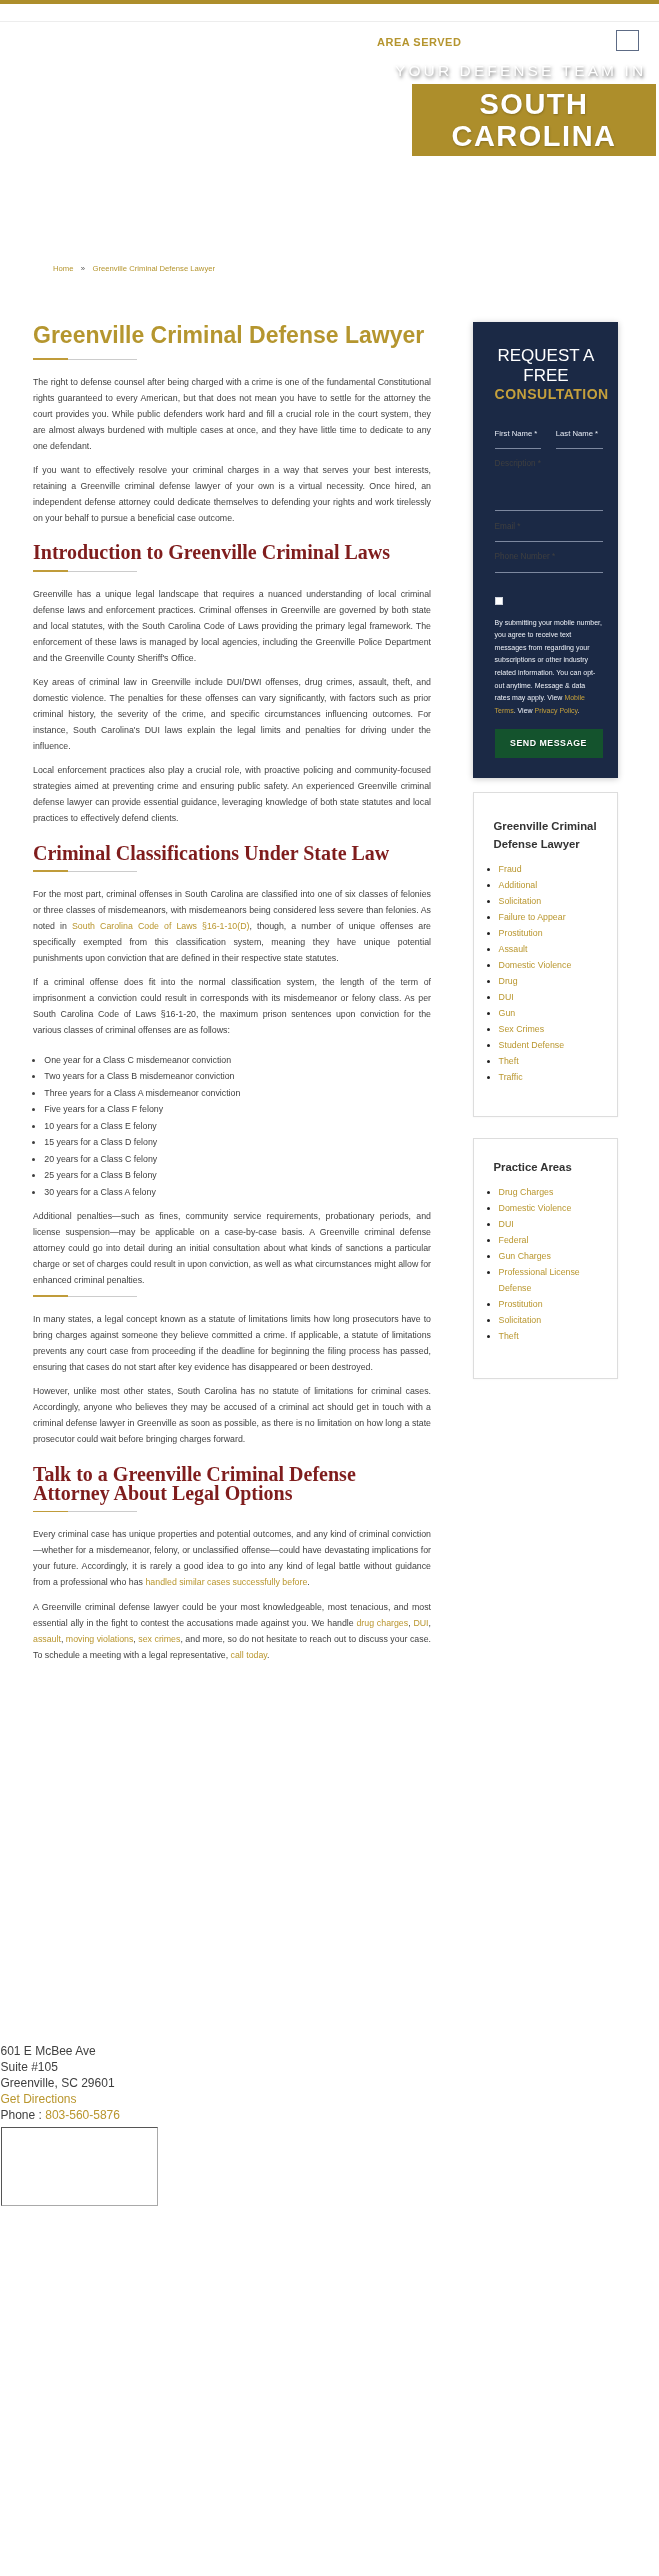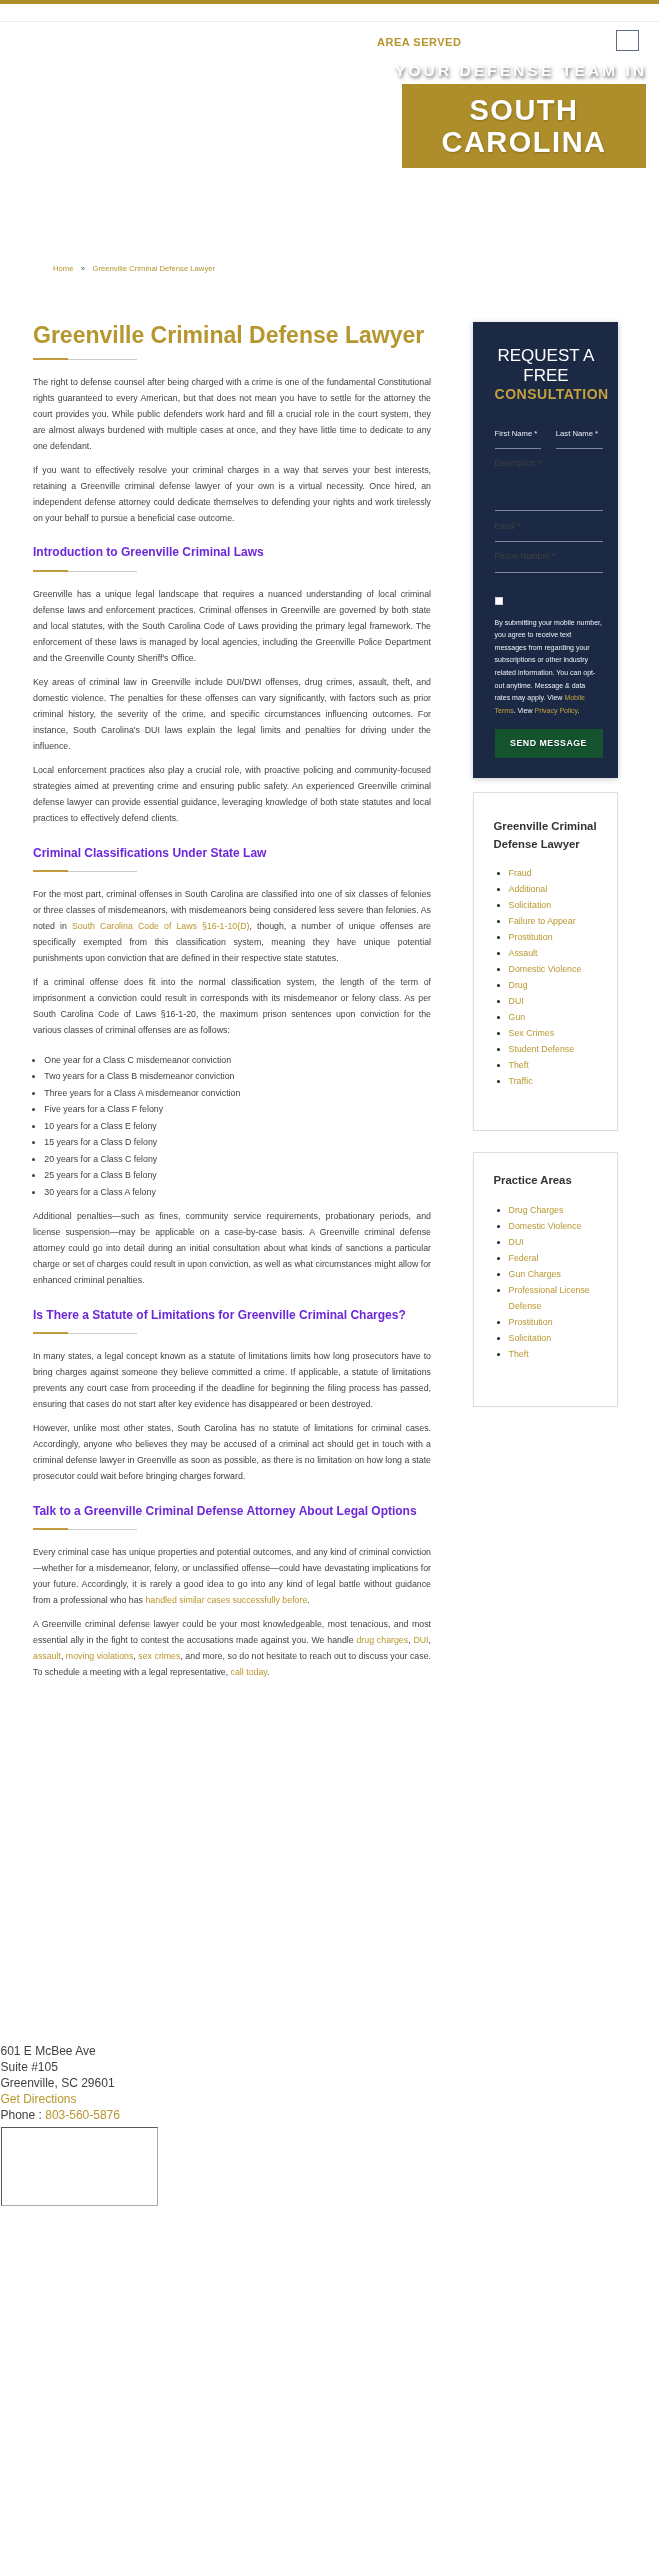--- a/index.html
+++ b/index.html
@@ -14,39 +14,39 @@
     position:absolute;left:377px;top:36px;color:#b5952f;font-size:11px;font-weight:bold;
     letter-spacing:0.5px;cursor:pointer;
   }
   .menu-btn{
     position:absolute;left:616px;top:30px;width:23px;height:21px;background:#ffffff;
     border:1px solid #5d6b85;padding:0;cursor:pointer;
   }
   
   .hero-tagline{
     position:absolute;left:395px;top:62px;width:245px;text-align:left;
-    color:#ffffff;font-size:15.5px;font-weight:700;letter-spacing:3.1px;white-space:nowrap;
+    color:#ffffff;font-size:15.5px;font-weight:400;letter-spacing:3.1px;white-space:nowrap;
     text-shadow:1px 1.5px 3.6px rgba(80,80,80,0.85);
   }
   .hero-box{
-    position:absolute;left:402px;top:84px;width:244px;height:84px;background:#ad8e2b;
+    position:absolute;left:412px;top:84px;width:244px;height:72px;background:#ad8e2b;
     display:flex;flex-direction:column;align-items:center;justify-content:center;
   }
   .hero-line{
     color:#ffffff;font-size:29px;line-height:32px;font-weight:bold;letter-spacing:1.5px;
     text-shadow:0.5px 1px 2.1px rgba(60,50,10,0.35);
   }
   
   .breadcrumb{position:absolute;left:33px;top:264px;font-size:7.7px;color:#b5952f;}
   .breadcrumb .sep{color:#555;margin:0 5.2px;}
   .breadcrumb .bc-home{color:#b5952f;cursor:pointer;padding-left:20px;}
   
   .main{position:absolute;left:33px;top:322px;width:398px;}
   .main h1{margin:0;font-size:23px;line-height:27px;font-weight:bold;color:#b5962f;}
-  .main h2{margin:17.5px 0 0;font-size:12px;line-height:19.6px;font-weight:bold;color:#6d28d9;}
+  .main h2{margin:17.5px 0 0;font-size:20px;line-height:19.6px;font-weight:bold;color:#7f1d1d;font-family:Liberation Serif, serif;}
   .sec-divider{margin-top:7.2px;width:103px;height:1.5px;position:relative;}
   h1 + .sec-divider{margin-top:9.3px;}
   .sec-divider .d-gold{position:absolute;left:0;top:0;width:35px;height:1.5px;background:#c09c3a;}
   .sec-divider .d-gray{position:absolute;left:35px;top:0.5px;width:69px;height:0.5px;background:#cccccc;}
   .main p{margin:8.2px 0 0;font-size:8.8px;line-height:16px;text-align:justify;color:#3f3f3f;}
   .sec-divider + p{margin-top:14px;}
   .main ul{margin:13.4px 0 0;padding-left:11.3px;}
   .main li{font-size:8.8px;line-height:16.5px;color:#3f3f3f;}
   .lnk{color:#b9962e;cursor:pointer;}
   
@@ -73,21 +73,21 @@
     display:block;width:100%;margin-top:11.3px;height:29px;background:#14532d;border:none;cursor:pointer;
     color:#ffffff;font-family:"Liberation Sans",sans-serif;font-size:8.8px;font-weight:bold;letter-spacing:0.5px;
     text-shadow:0.5px 0.5px 1px rgba(0,0,0,0.3);
   }
   .widget{
     margin-top:14px;border:0.5px solid #ddd;background:#fff;padding:25px 14.4px 29px;box-sizing:border-box;
     box-shadow:0 0.5px 2.1px rgba(0,0,0,0.05);
   }
   .widget + .widget{margin-top:20.6px;padding:19.6px 14.4px 32px;}
   .widget h3{margin:0 0 8.2px 5.2px;font-size:11.3px;line-height:17.5px;font-weight:bold;color:#333333;}
-  .widget ul{margin:12px;padding-left:8.2px;}
+  .widget ul{margin:2px;padding-left:8.2px;}
   .widget li{font-size:8.8px;line-height:16px;color:#222;}
   .widget li .lnk{color:#b9962e;}
   
   .footer{position:absolute;left:0.5px;top:2043px;font-size:12px;line-height:16px;color:#3f3f3f;}
   .footer .lnk{color:#b9962e;}
   .map-box{margin-top:3.6px;width:155px;height:77px;background:#ffffff;border:1px inset #a9a9a9;cursor:pointer;}
 </style>
 </head>
 <body>
 
@@ -140,21 +140,20 @@
     <li>Three years for a Class A misdemeanor conviction</li>
     <li>Five years for a Class F felony</li>
     <li>10 years for a Class E felony</li>
     <li>15 years for a Class D felony</li>
     <li>20 years for a Class C felony</li>
     <li>25 years for a Class B felony</li>
     <li>30 years for a Class A felony</li>
   </ul>
   <p>Additional penalties—such as fines, community service requirements, probationary periods, and license suspension—may be applicable on a case-by-case basis. A Greenville criminal defense attorney could go into detail during an initial consultation about what kinds of sanctions a particular charge or set of charges could result in upon conviction, as well as what circumstances might allow for enhanced criminal penalties.</p>
 
-  <h2>Is There a Statute of Limitations for Greenville Criminal Charges?</h2>
   <div class="sec-divider">
       <span class="d-gold"></span>
       <span class="d-gray"></span>
     </div>
   <p>In many states, a legal concept known as a statute of limitations limits how long prosecutors have to bring charges against someone they believe committed a crime. If applicable, a statute of limitations prevents any court case from proceeding if the deadline for beginning the filing process has passed, ensuring that cases do not start after key evidence has disappeared or been destroyed.</p>
   <p>However, unlike most other states, South Carolina has no statute of limitations for criminal cases. Accordingly, anyone who believes they may be accused of a criminal act should get in touch with a criminal defense lawyer in Greenville as soon as possible, as there is no limitation on how long a state prosecutor could wait before bringing charges forward.</p>
 
   <h2>Talk to a Greenville Criminal Defense Attorney About Legal Options</h2>
   <div class="sec-divider">
       <span class="d-gold"></span>

